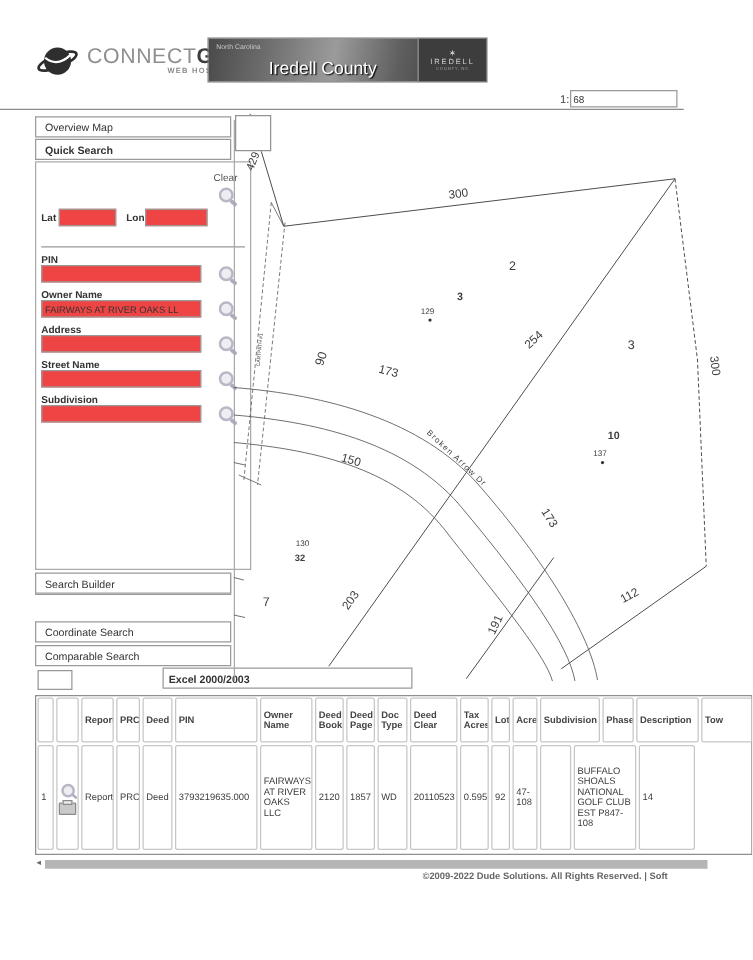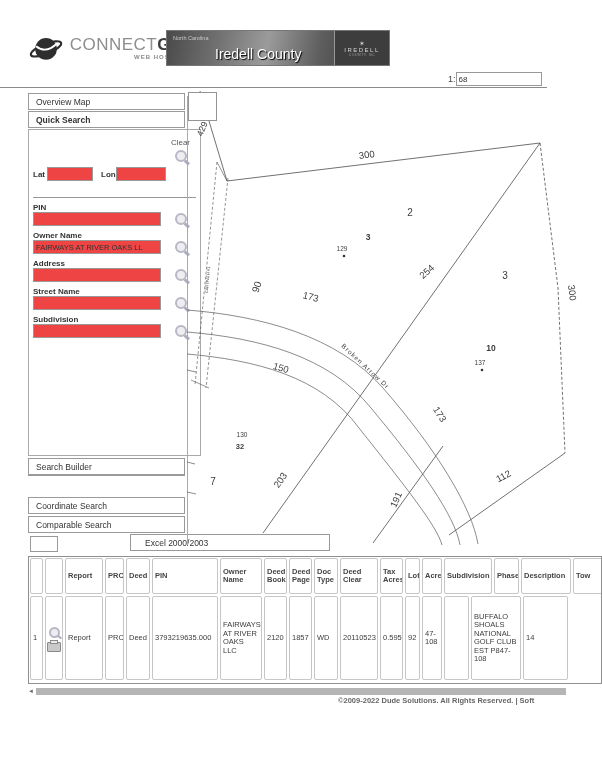--- a/index.html
+++ b/index.html
@@ -56,21 +56,21 @@
   
   #grid{left:28px;top:556px;width:574px;height:128px;border:1px solid #8f8f8f;box-sizing:border-box;
         overflow:hidden;background:#fff;}
   .trow{display:flex;align-items:stretch;}
   .trow.head{height:38px;}
   .trow.data{height:86px;}
   .cell{border:1px solid #c6c6c6;border-radius:2px;margin:1px;background:#fff;box-sizing:border-box;
         font-size:7.5px;line-height:8.5px;color:#3c3c3c;display:flex;flex-direction:column;
         justify-content:center;padding:1px 2px;overflow:hidden;flex:none;}
   .head .cell{font-weight:bold;color:#444;}
-  .c-num{width:13px;}.c-ico{width:18px;align-items:center;}.c-rep{width:38px;}.c-prc{width:19px;text-align:right;}
+  .c-num{width:13px;}.c-ico{width:18px;align-items:center;}.c-rep{width:26px;}.c-prc{width:19px;text-align:right;}
   .c-deed{width:24px;}.c-pin{width:66px;}.c-own{width:42px;}.c-dbk{width:23px;}.c-dpg{width:23px;}
   .c-dtp{width:24px;}.c-ddt{width:38px;}.c-tac{width:23px;}.c-lot{width:15px;}.c-plt{width:20px;}
   .c-sub{width:48px;}.c-pha{width:25px;}.c-des{width:50px;}.c-twn{width:45px;}
   .rowmag{position:relative;width:7px;height:7px;border:2px solid #b7b7c6;border-radius:50%;background:#ededf2;margin:2px 0 4px 0;}
   .rowmag::after{content:"";position:absolute;width:5px;height:2px;background:#adadc0;right:-4px;bottom:-2px;transform:rotate(40deg);}
   .printer{position:relative;width:12px;height:8px;background:#c9c9c9;border:1px solid #8a8a8a;border-radius:1px;}
   .printer::before{content:"";position:absolute;top:-3px;left:2px;width:6px;height:2px;background:#ececec;border:1px solid #8a8a8a;}
 
   
   #hscroll{left:28px;top:687px;width:574px;height:9px;display:flex;align-items:center;}
@@ -161,21 +161,21 @@
     </div>
   <div class="abs bar" style="top:497px;">
     <span>Coordinate Search</span>
     </div>
   <div class="abs bar" style="top:516px;">
     <span>Comparable Search</span>
     </div>
 
   <div class="abs" style="left:30px;top:536px;width:28px;height:16px;border:1px solid #999;box-sizing:border-box;"></div>
   <div class="abs" style="left:130px;top:534px;width:200px;height:17px;border:1px solid #999;box-sizing:border-box;
-       display:flex;align-items:center;padding-left:14px;font-size:8.5px;color:#333;">
+       display:flex;align-items:center;padding-left:4px;font-size:8.5px;color:#333;font-weight:bold;">
     <span>Excel 2000/2003</span>
   </div>
 
   <div class="abs" id="map-border"></div>
   <svg class="abs" id="mapsvg" width="415" height="457" viewBox="0 0 415 457">
 
     <path class="ln" d="M 40 93 L 353 55"></path>
     <path class="ln" d="M 40 93 L 13 3"></path>
     <path class="ln dash" d="M 353 55 L 371 200 L 378 365"></path>
     <path class="ln" d="M 353 55 L 76 445"></path>

